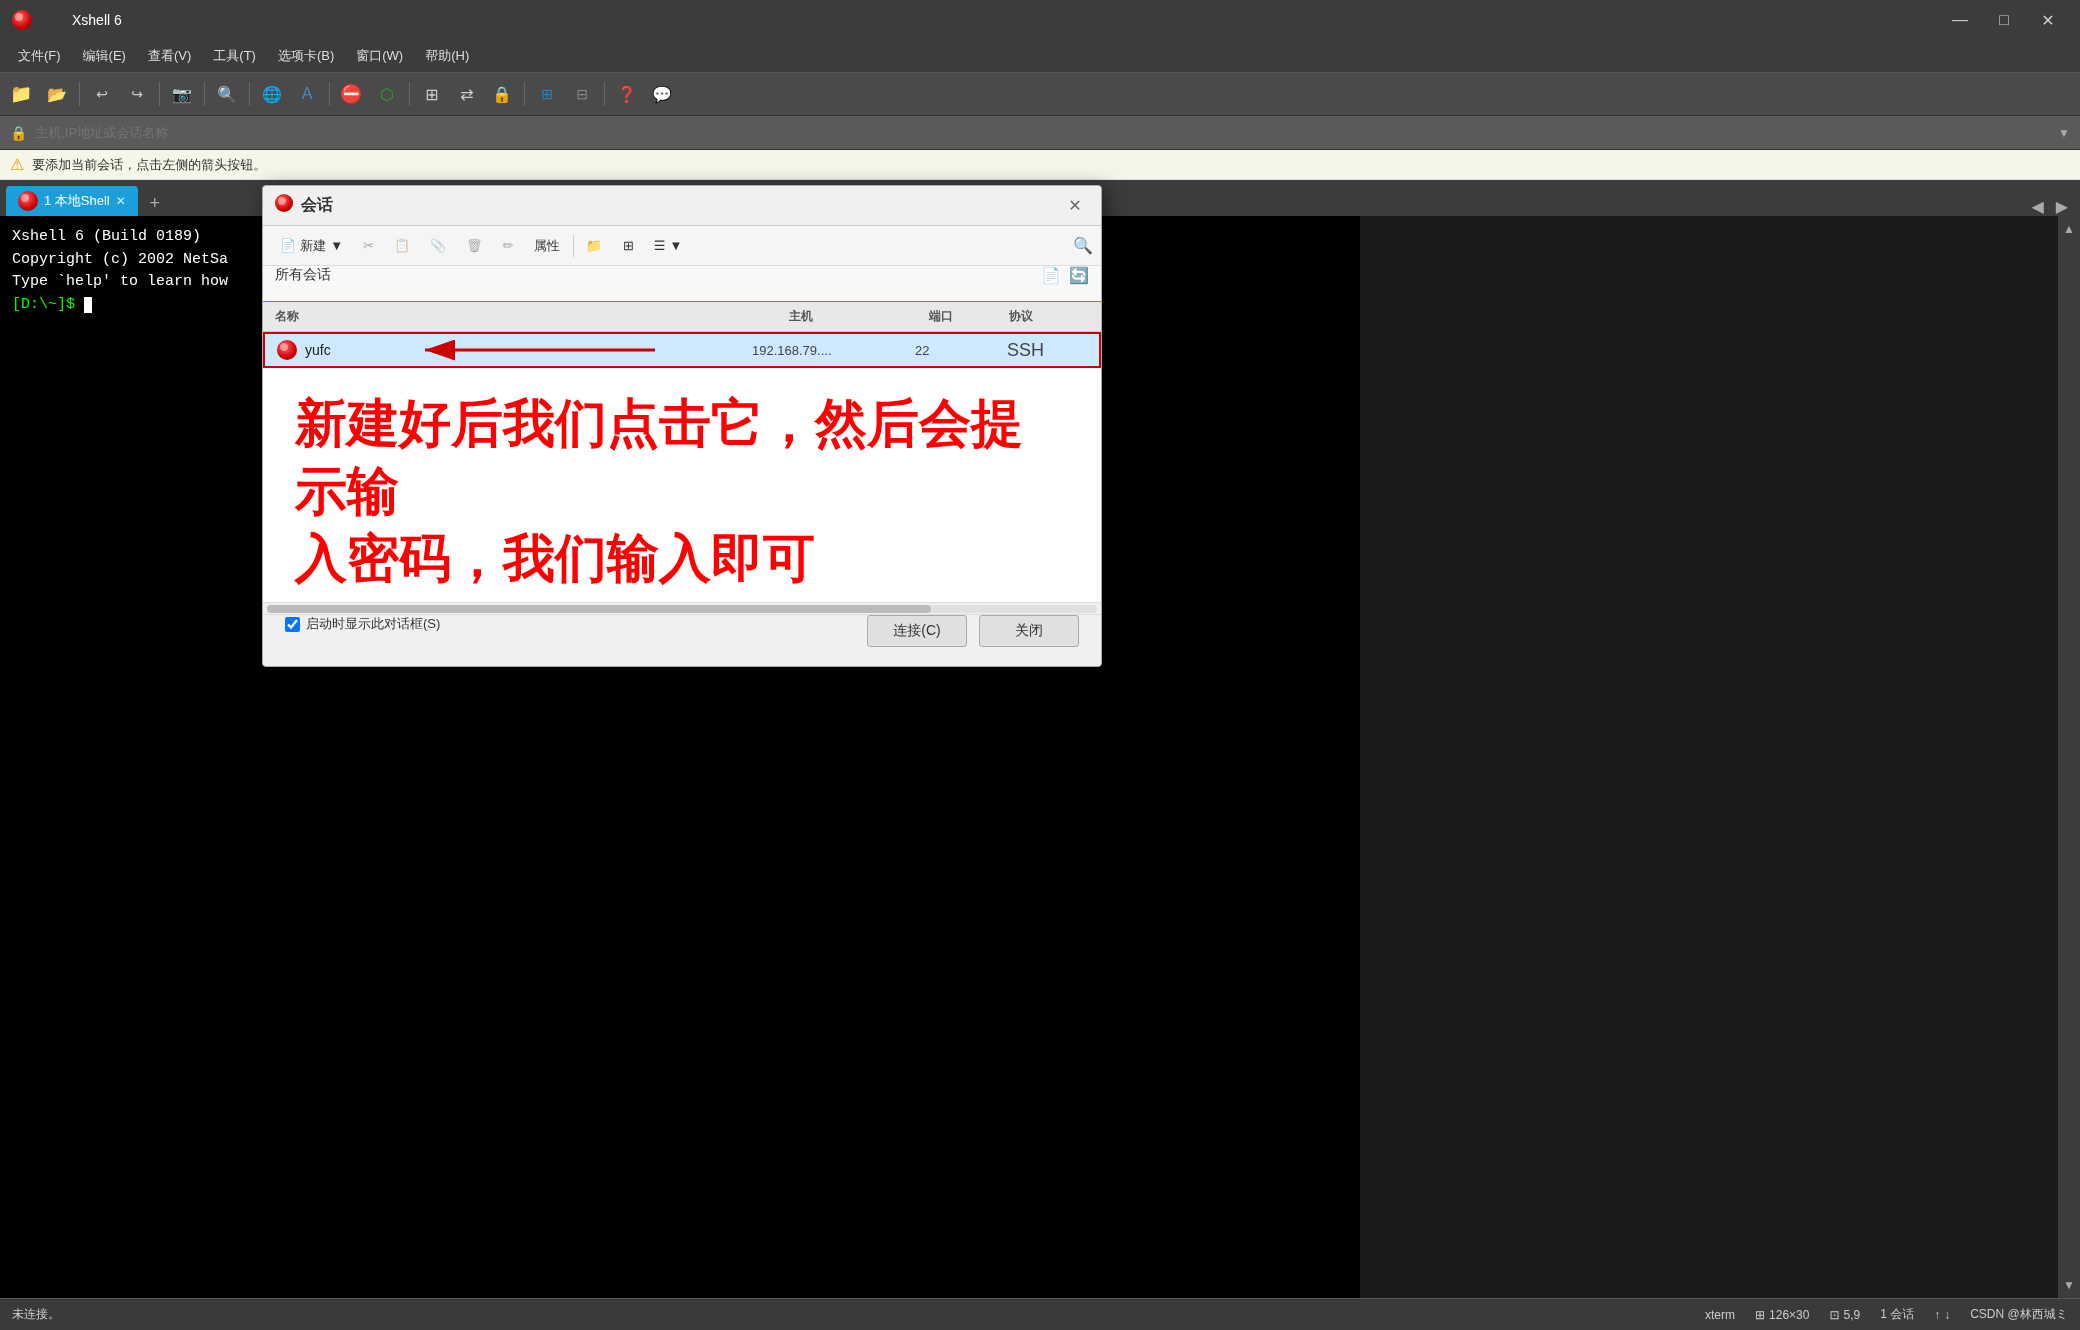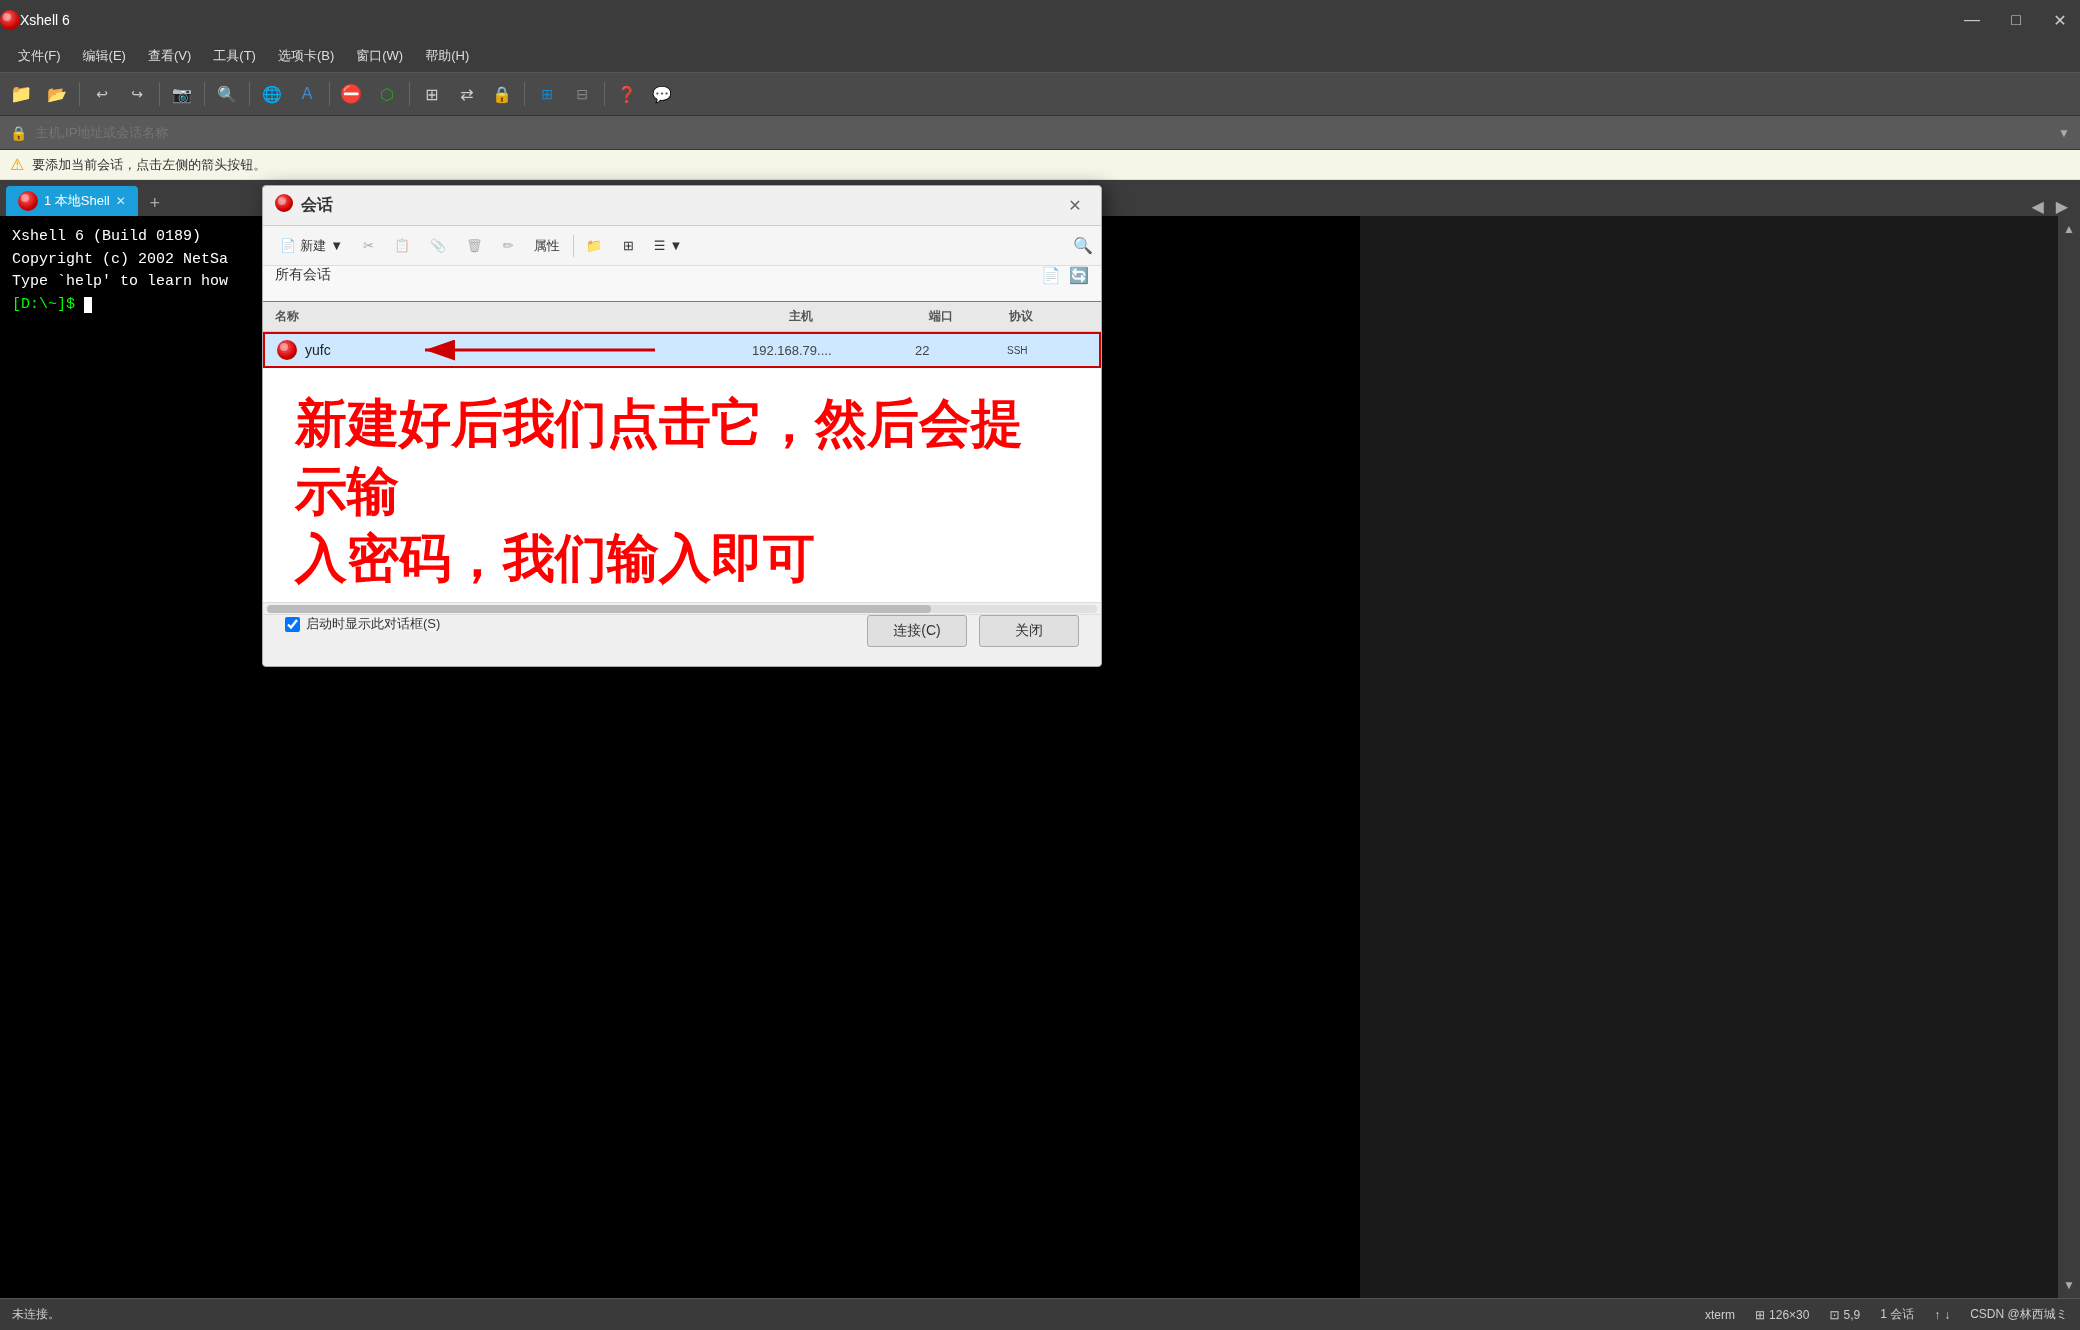--- a/index.html
+++ b/index.html
@@ -12,22 +12,23 @@
       position: relative;
     }
 
     
     .title-bar {
       width: 100%;
       height: 40px;
       background: #3c3c3c;
       display: flex;
       align-items: center;
-      padding: 0 0;
+      padding: 0 12px;
       position: relative;
+      gap: 40px;
     }
     .title-bar-text {
       color: #ffffff;
       font-size: 14px;
       flex: 1;
     }
     .title-bar-controls {
       display: flex;
       gap: 4px;
     }
@@ -397,21 +398,21 @@
       color: #444;
     }
     .session-port {
       width: 80px;
       font-size: 13px;
       color: #444;
       margin-left: 11px;
     }
     .session-proto {
       width: 80px;
-      font-size: 10px;
+      font-size: 18px;
       color: #444;
     }
 
     
     .session-row-highlight {
       border: 2px solid #cc0000;
       position: relative;
     }
 
     

